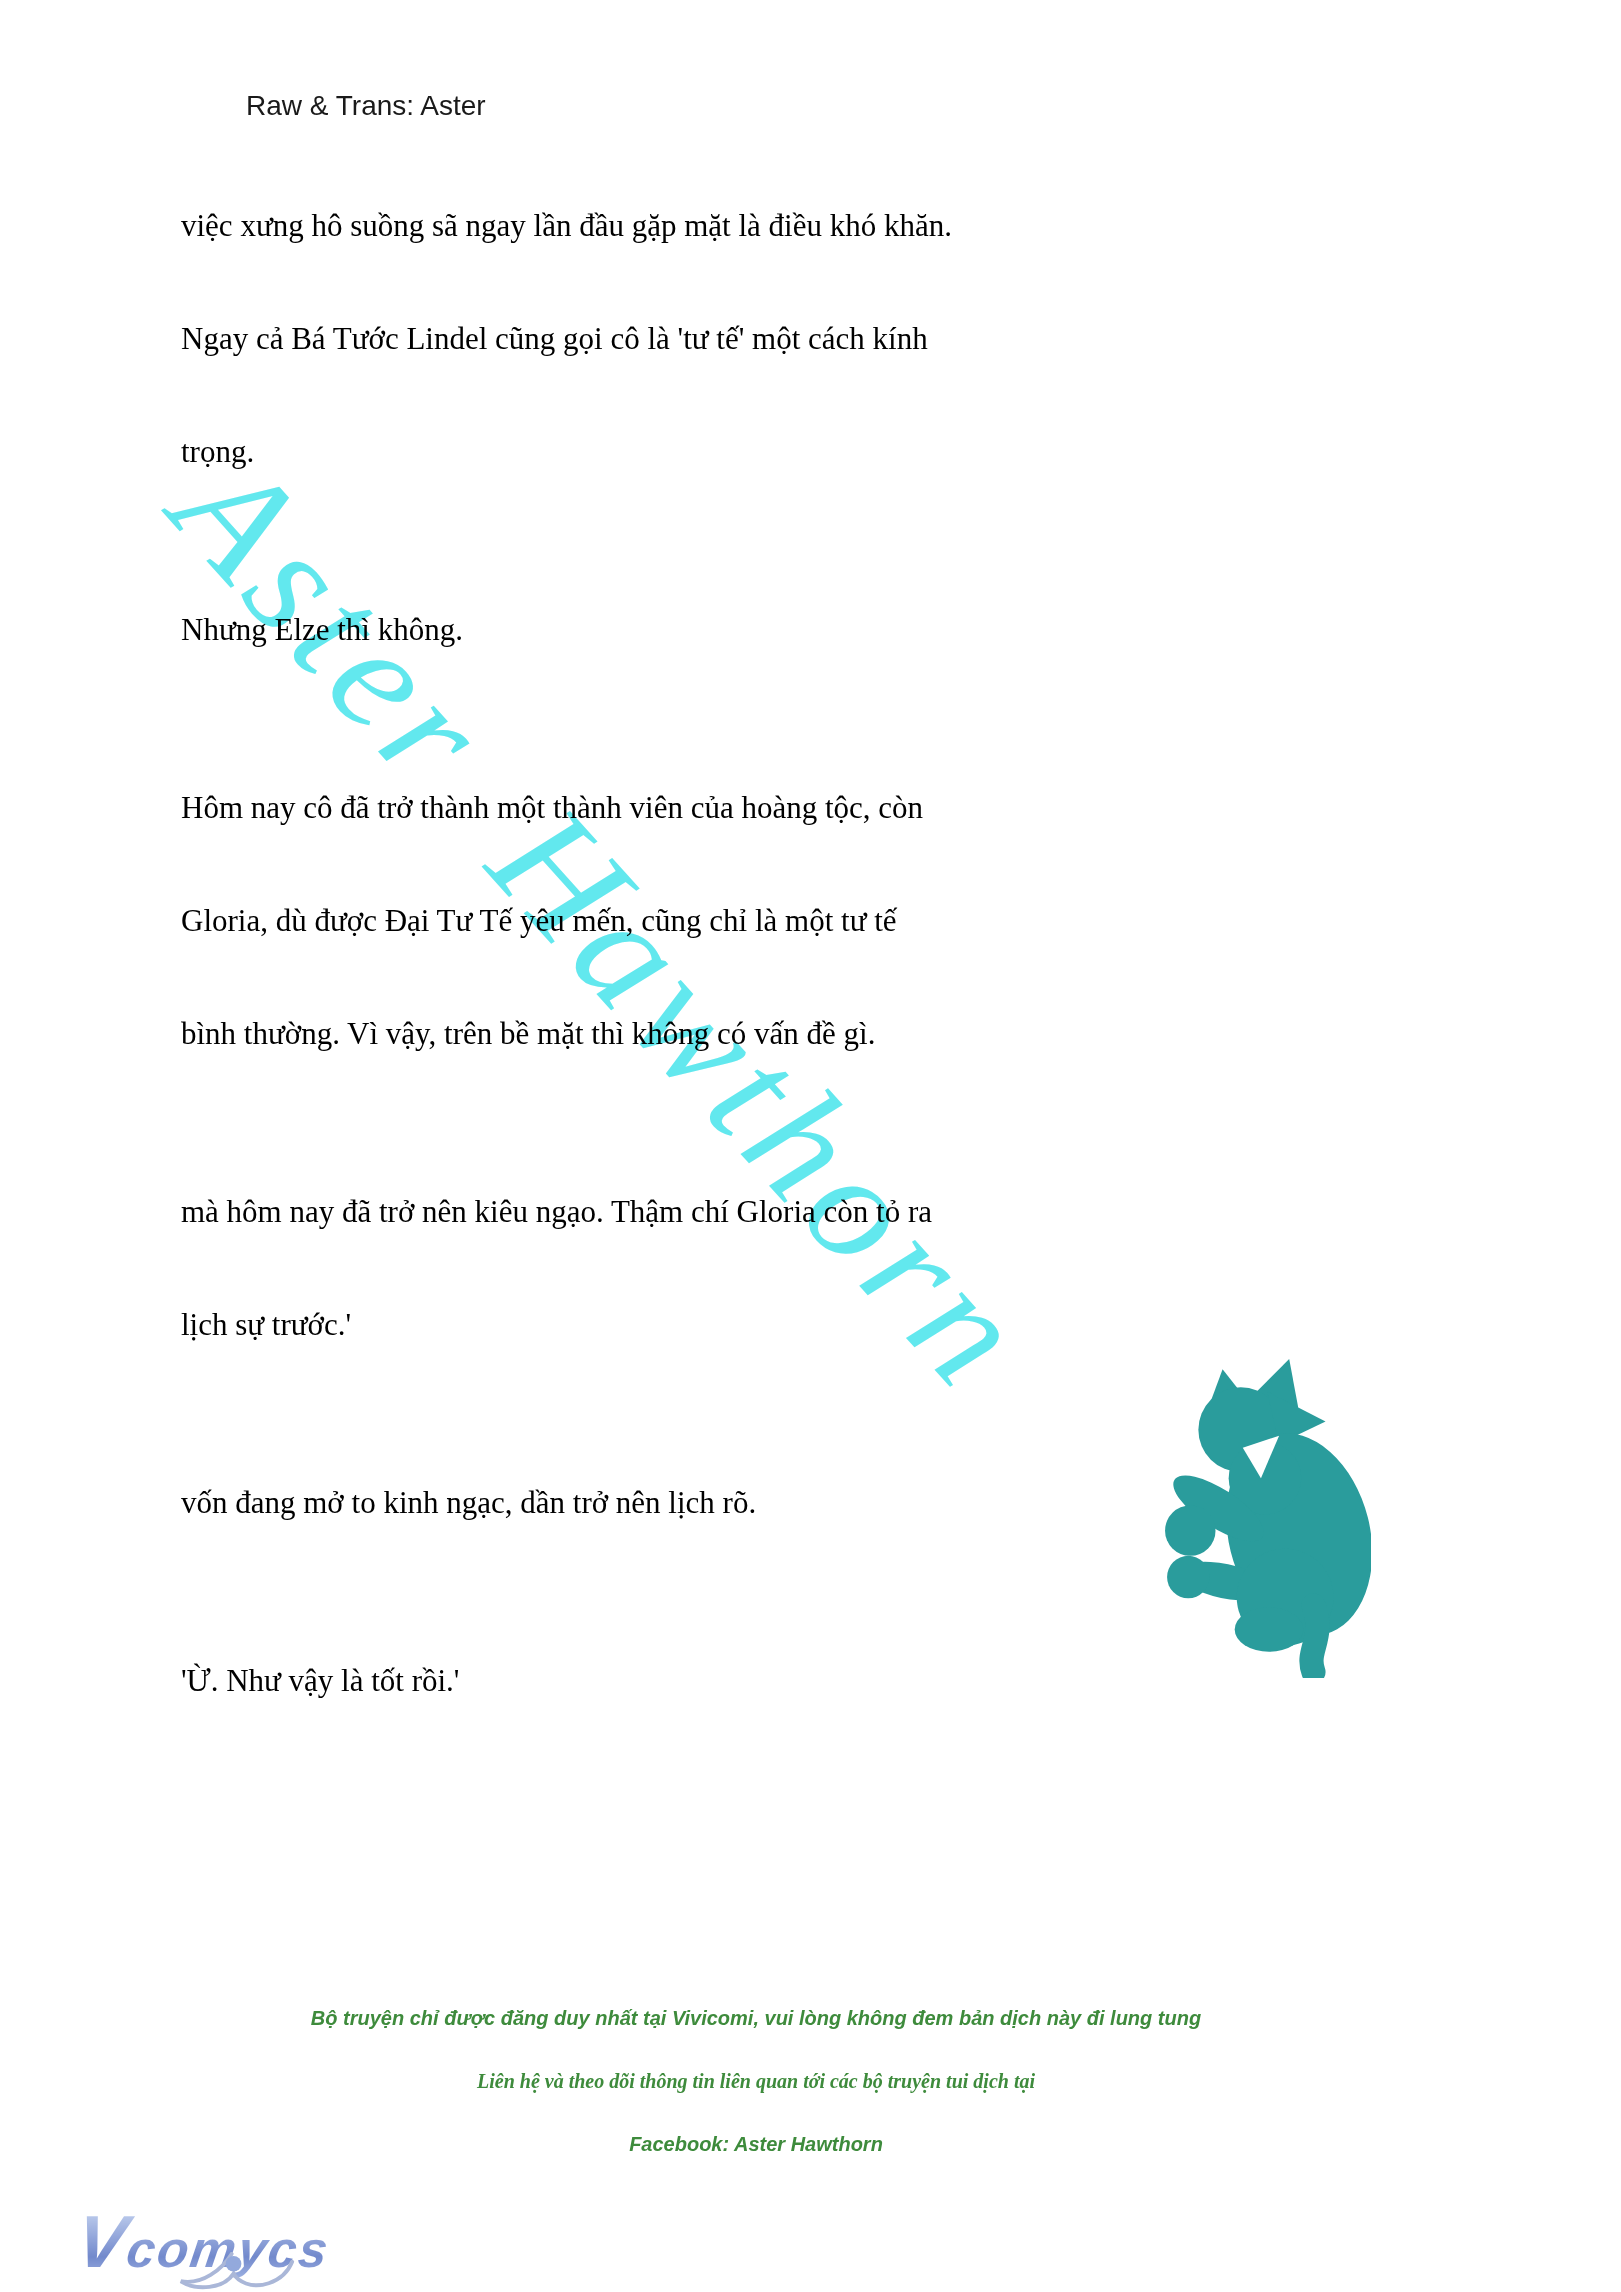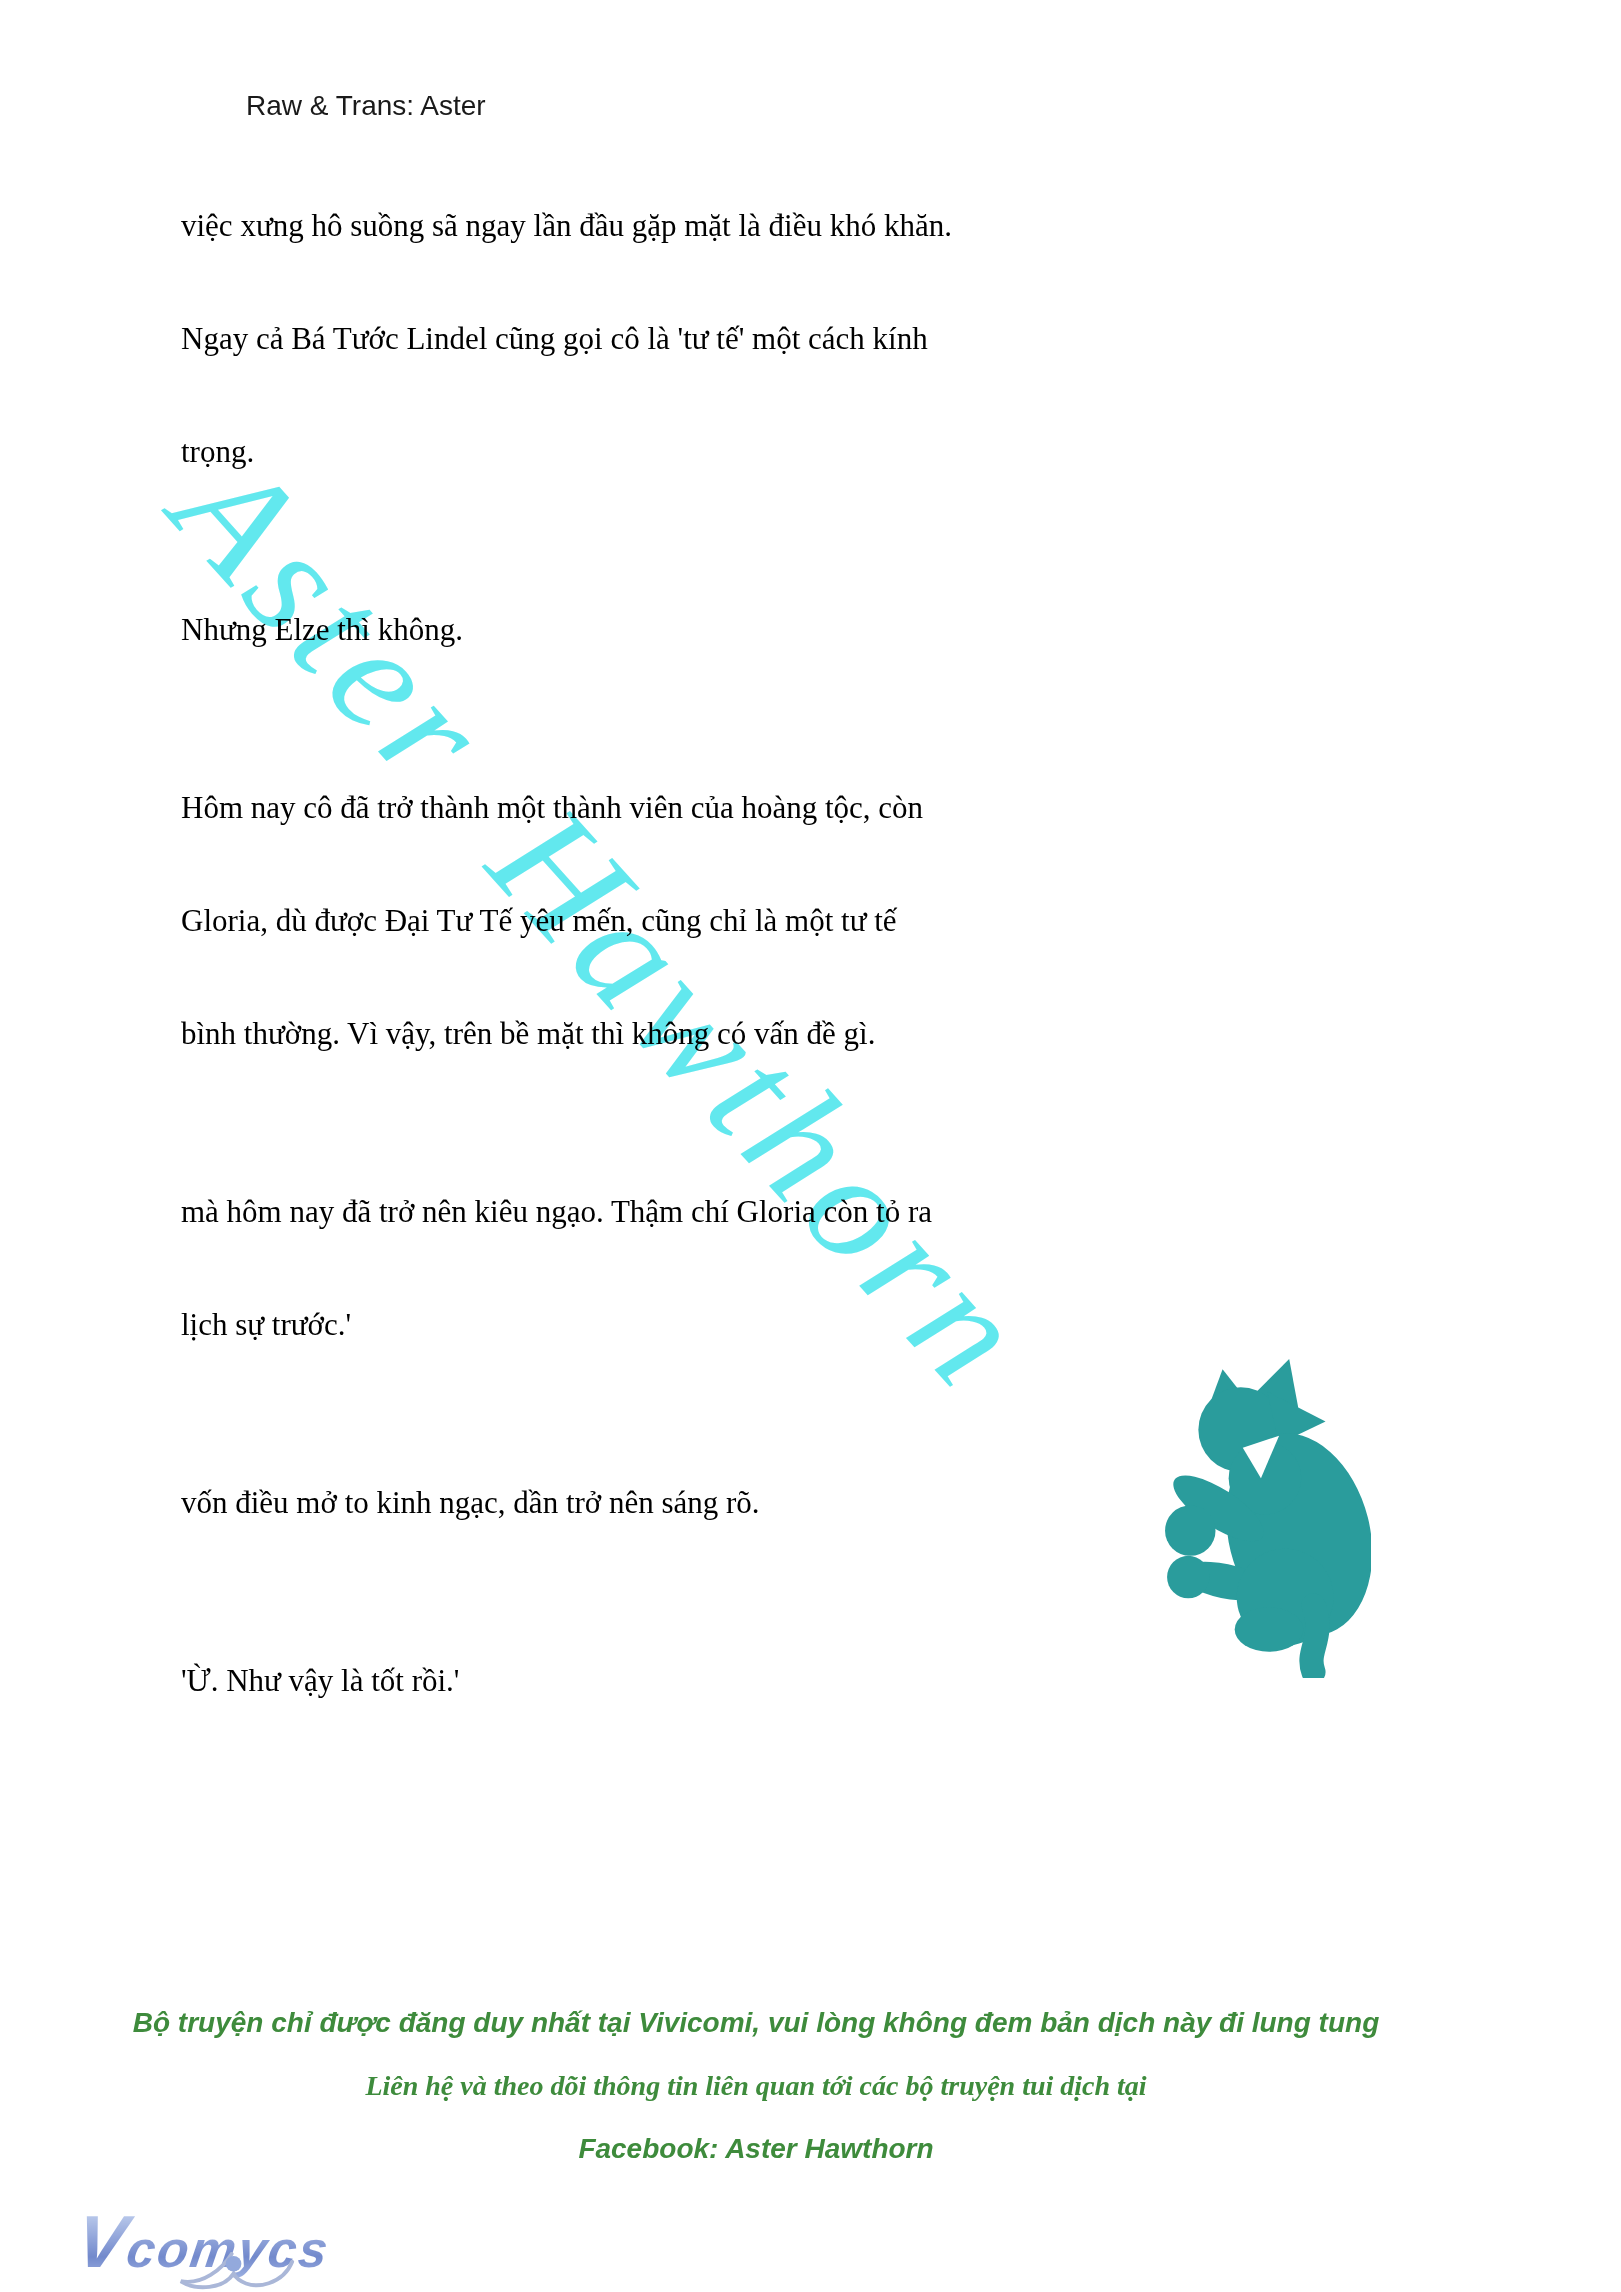--- a/index.html
+++ b/index.html
@@ -44,21 +44,21 @@
   .text-line { height:113px; line-height:113px; white-space:nowrap; }
 
   
   .cat-wrap { position:absolute; left:1115px; top:1355px; width:208px; height:323px; z-index:1; }
 
   
   .footer-note {
     position:absolute; left:0; width:1416px; text-align:center;
     font-family:"Liberation Sans", sans-serif;
     font-weight:bold; font-style:italic;
-    font-size:28px; color:#3e8b3c; z-index:3;
+    font-size:20px; color:#3e8b3c; z-index:3;
   }
   .footer-note.l1 { top:2007px; }
   .footer-note.l2 { top:2070px;font-family:Liberation Serif, serif; }
   .footer-note.l3 { top:2133px; }
 
   
   .logo {
     position:absolute; left:29px; top:2205px; z-index:3;
     font-family:"Liberation Sans", sans-serif;
     font-weight:bold; font-style:italic;
@@ -99,21 +99,21 @@
     <div class="paragraph">
       <div class="text-line">Hôm nay cô đã trở thành một thành viên của hoàng tộc, còn</div>
       <div class="text-line">Gloria, dù được Đại Tư Tế yêu mến, cũng chỉ là một tư tế</div>
       <div class="text-line">bình thường. Vì vậy, trên bề mặt thì không có vấn đề gì.</div>
     </div>
     <div class="paragraph">
       <div class="text-line">mà hôm nay đã trở nên kiêu ngạo. Thậm chí Gloria còn tỏ ra</div>
       <div class="text-line">lịch sự trước.'</div>
     </div>
     <div class="paragraph">
-      <div class="text-line">vốn điều mở to kinh ngạc, dần trở nên sáng rõ.</div>
+      <div class="text-line">vốn đang mở to kinh ngạc, dần trở nên lịch rõ.</div>
     </div>
     <div class="paragraph">
       <div class="text-line">'Ừ. Như vậy là tốt rồi.'</div>
     </div>
   </div>
 
   <div class="cat-wrap">
     <svg width="208" height="323" viewBox="0 0 200 320" xmlns="http://www.w3.org/2000/svg">
       <g fill="#2a9c9c">
 

